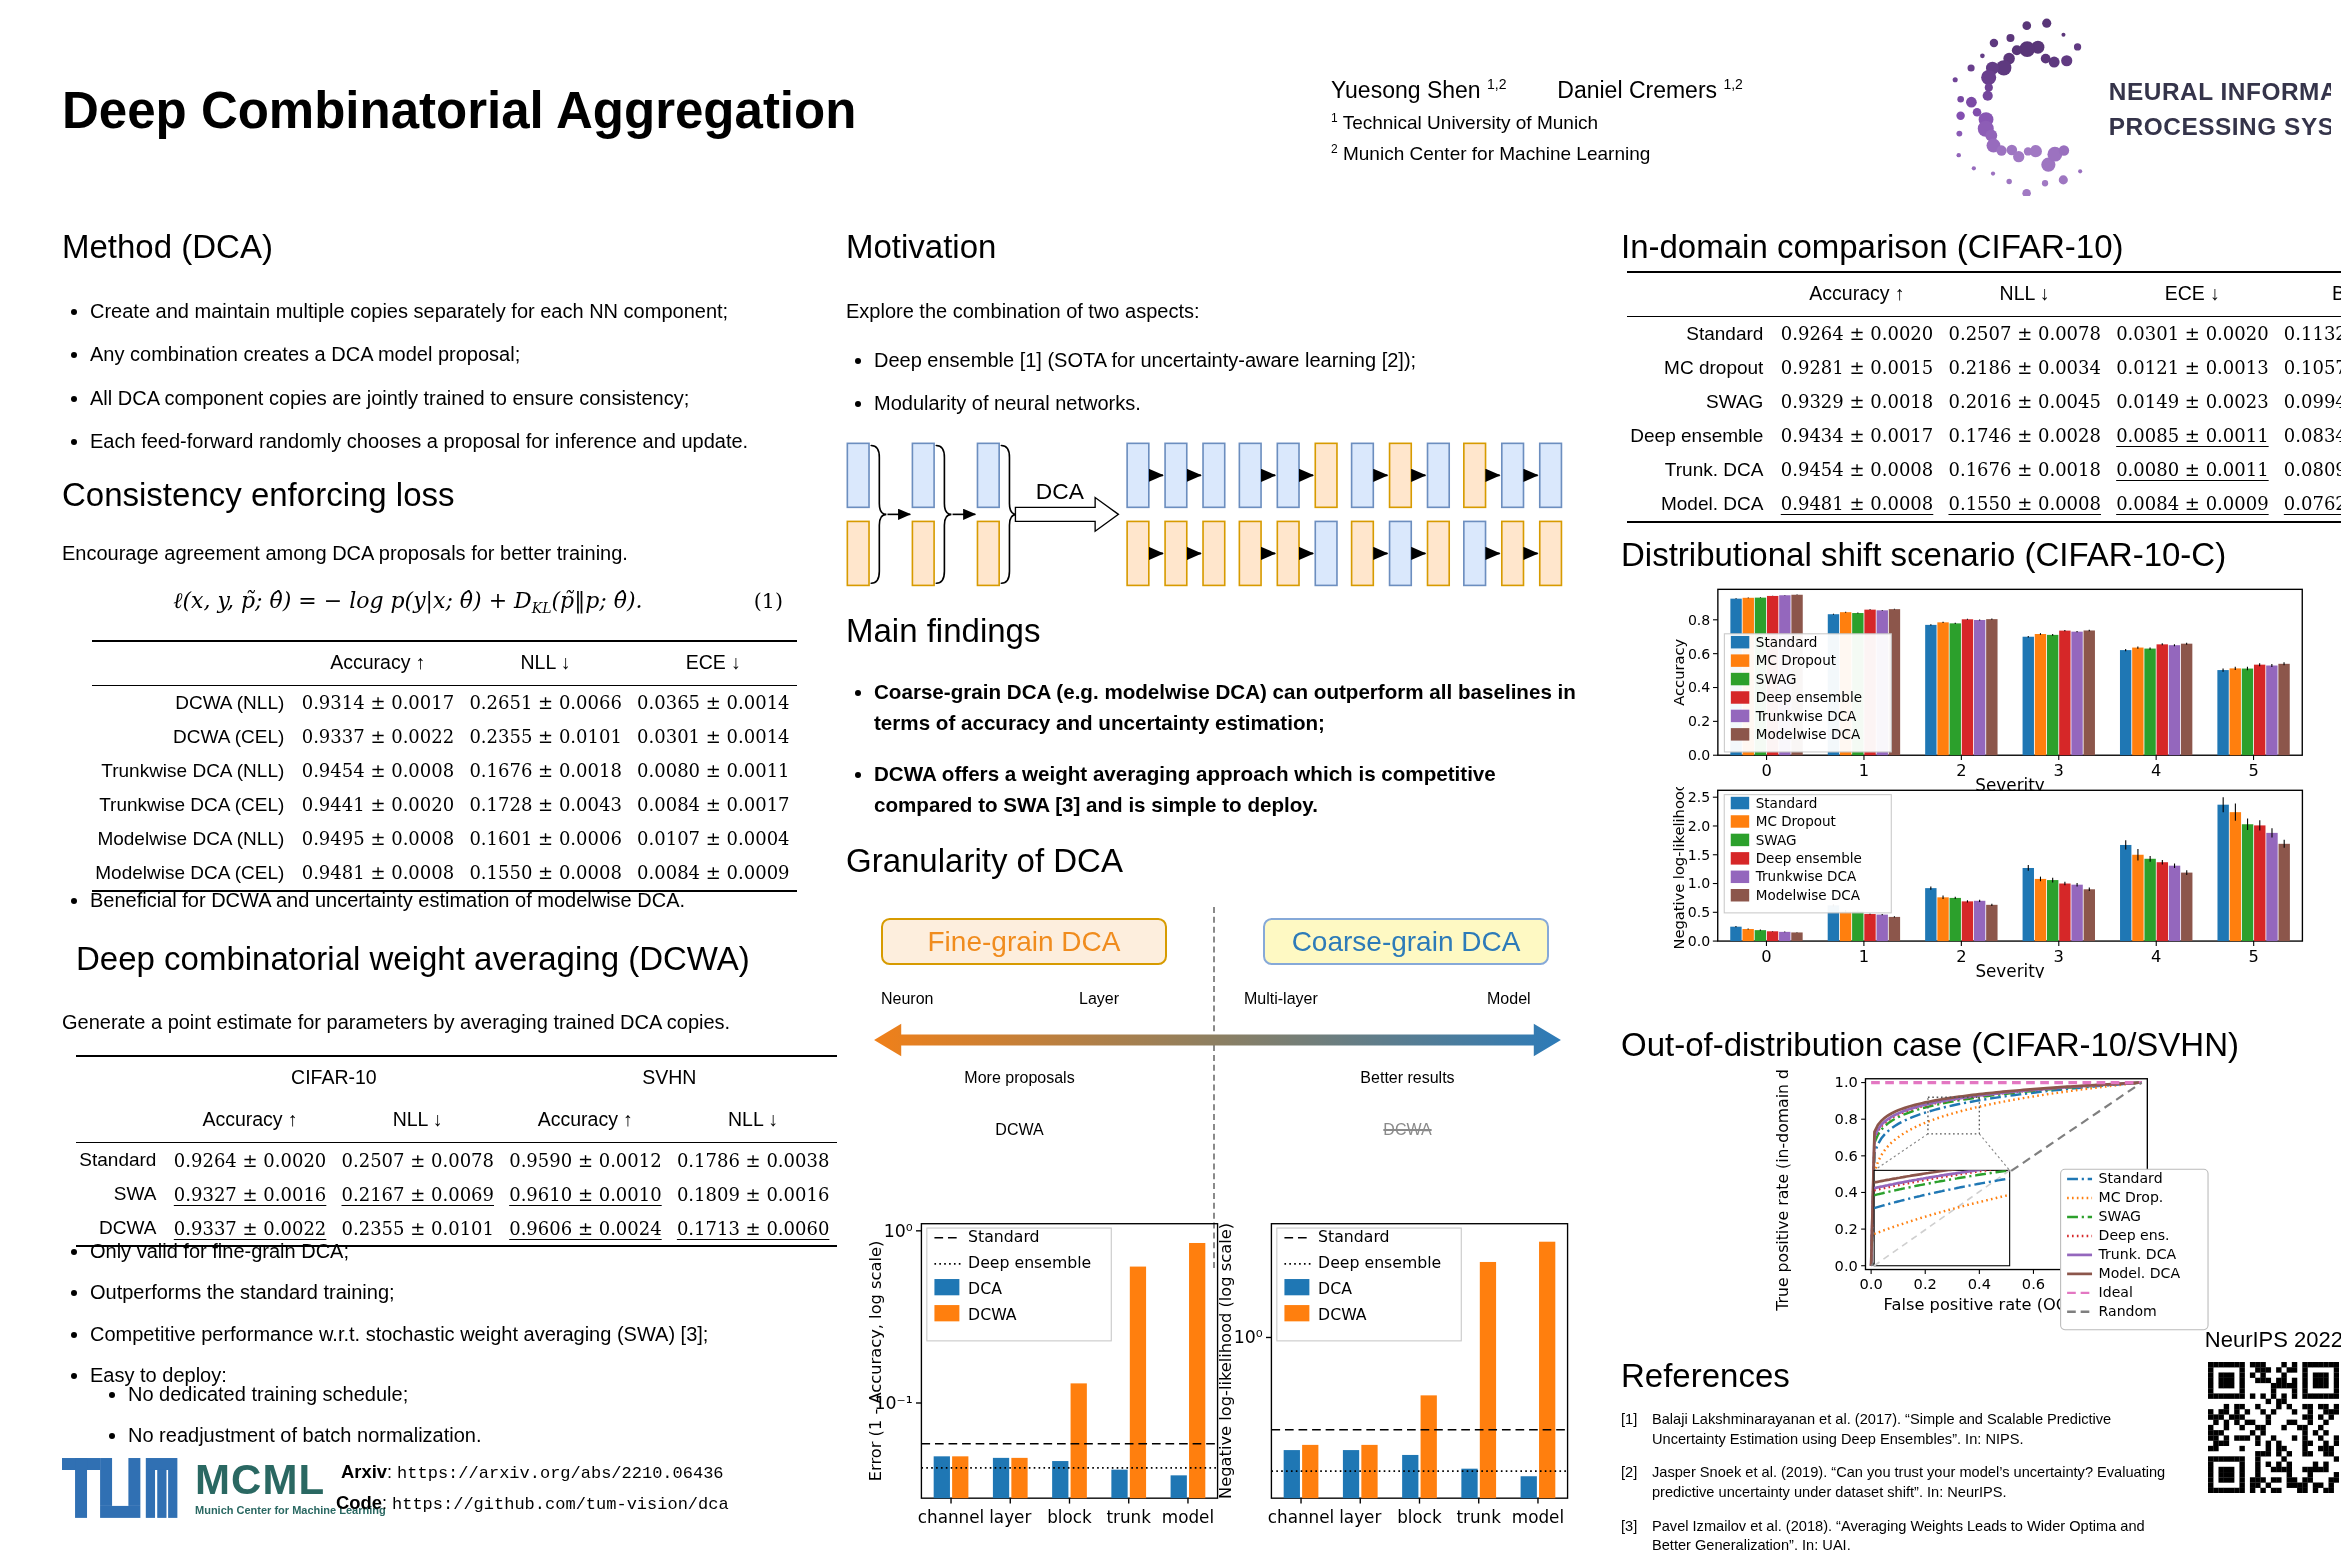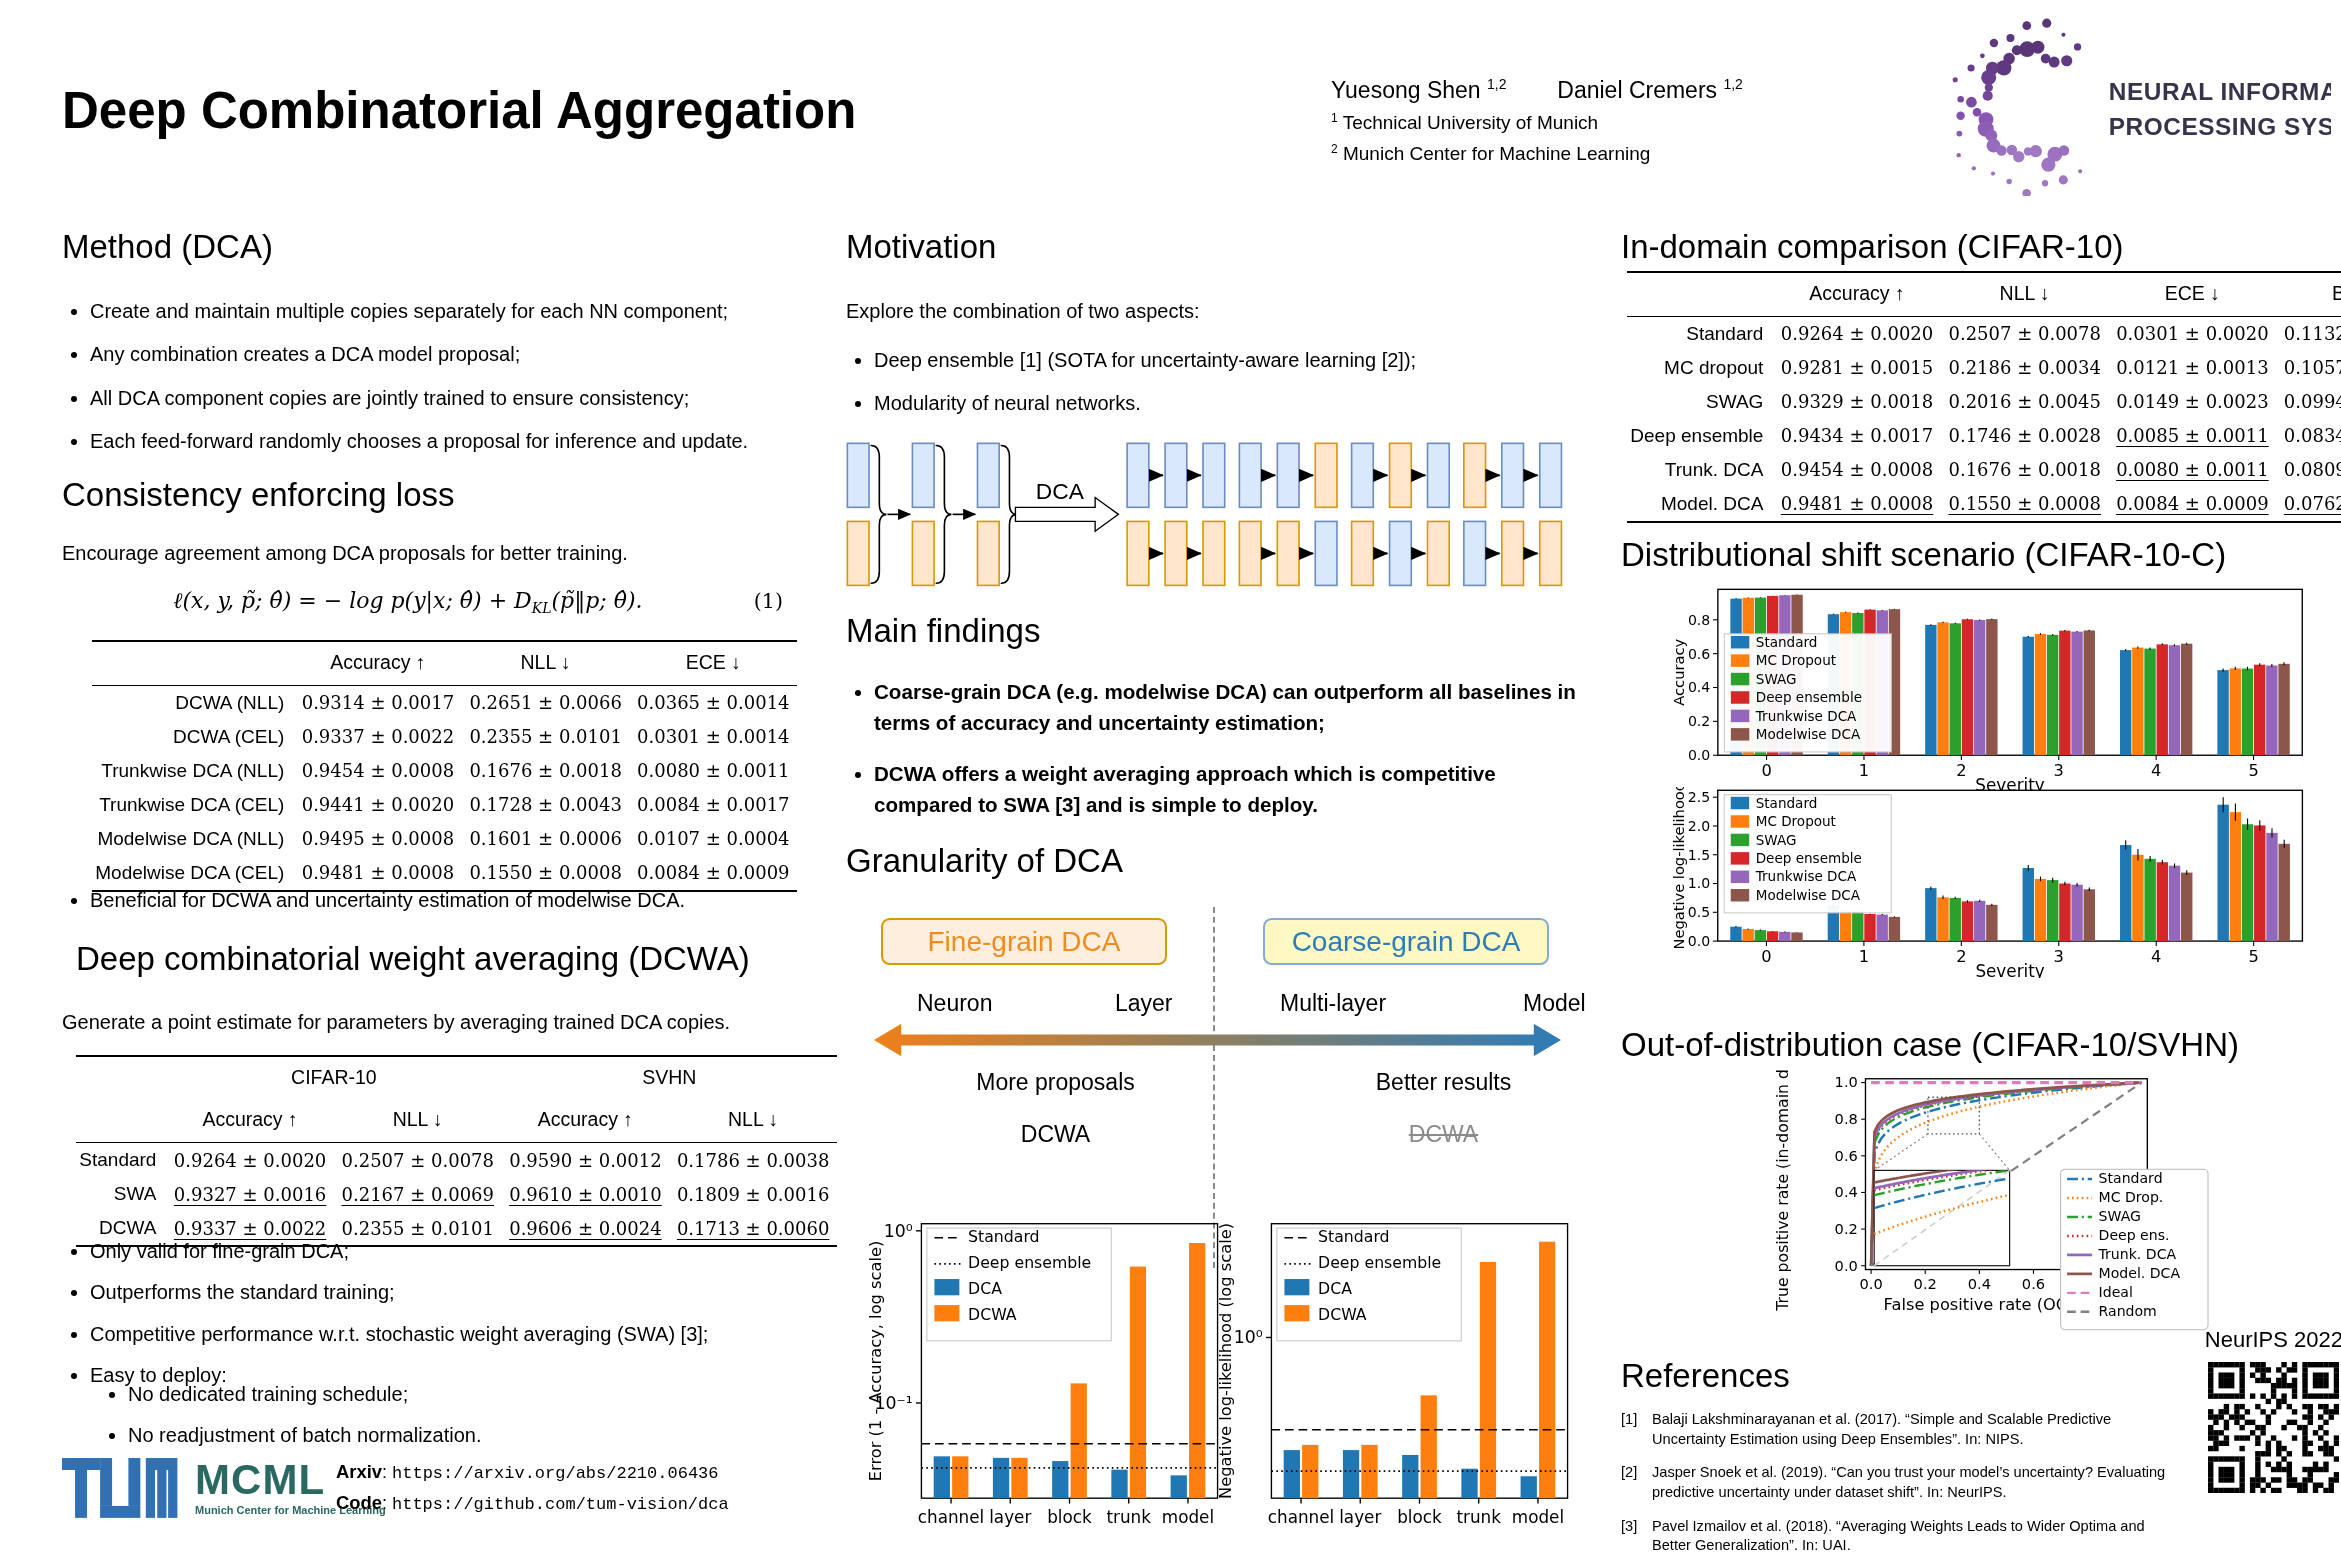--- a/index.html
+++ b/index.html
@@ -26,25 +26,25 @@
   table.ptable th{font-weight:normal;}
   table.ptable tr.subhead th{border-bottom:1.6px solid #000;}
   table.ptable thead th{font-size:19.5px;padding:8.7px 5.4px 11px;text-align:center;white-space:nowrap;}
   table.ptable tbody th{font-size:19px;text-align:right;padding:0 9.8px 0 3.3px;white-space:nowrap;}
   table.ptable td{font-family:"DejaVu Serif",serif;font-size:18px;text-align:center;
                   padding:6.5px 7.6px;white-space:nowrap;}
   .u{text-decoration:underline;text-underline-offset:4.3px;text-decoration-thickness:1.1px;}
   .tag-box{border-radius:8.7px;border:2.7px solid;display:flex;align-items:center;justify-content:center;
            font-size:28px;font-weight:500;}
   .dashed-divider{border-left:2.7px dashed #8a8a8a;width:0;}
-  .caption-42{font-size:23px;margin-left:36px;}
+  .caption-42{font-size:16px;}
   .strike{color:#8a8a8a;text-decoration:line-through;text-decoration-thickness:1.6px;}
   .ref-item{font-size:14.6px;line-height:1.35;margin-bottom:14px;display:flex;}
   .ref-tag{width:31px;flex:none;}
-  .link-line{font-size:18px;margin-bottom:8.7px;white-space:nowrap;}
+  .link-line{font-size:18px;margin-bottom:8.7px;white-space:nowrap;text-align:center;}
   .link-line b{font-size:18.4px;}
   .mono{font-family:"Liberation Mono",monospace;font-size:17px;}
   .mcml-big{font-size:42px;font-weight:bold;color:#2a6862;letter-spacing:1.1px;line-height:1;}
   .mcml-sub{font-size:11px;font-weight:bold;color:#2a6862;margin-top:3.3px;}
   .neurips-badge{font-size:22px;}
 </style>
 </head>
 <body>
 
 <div id="poster">

